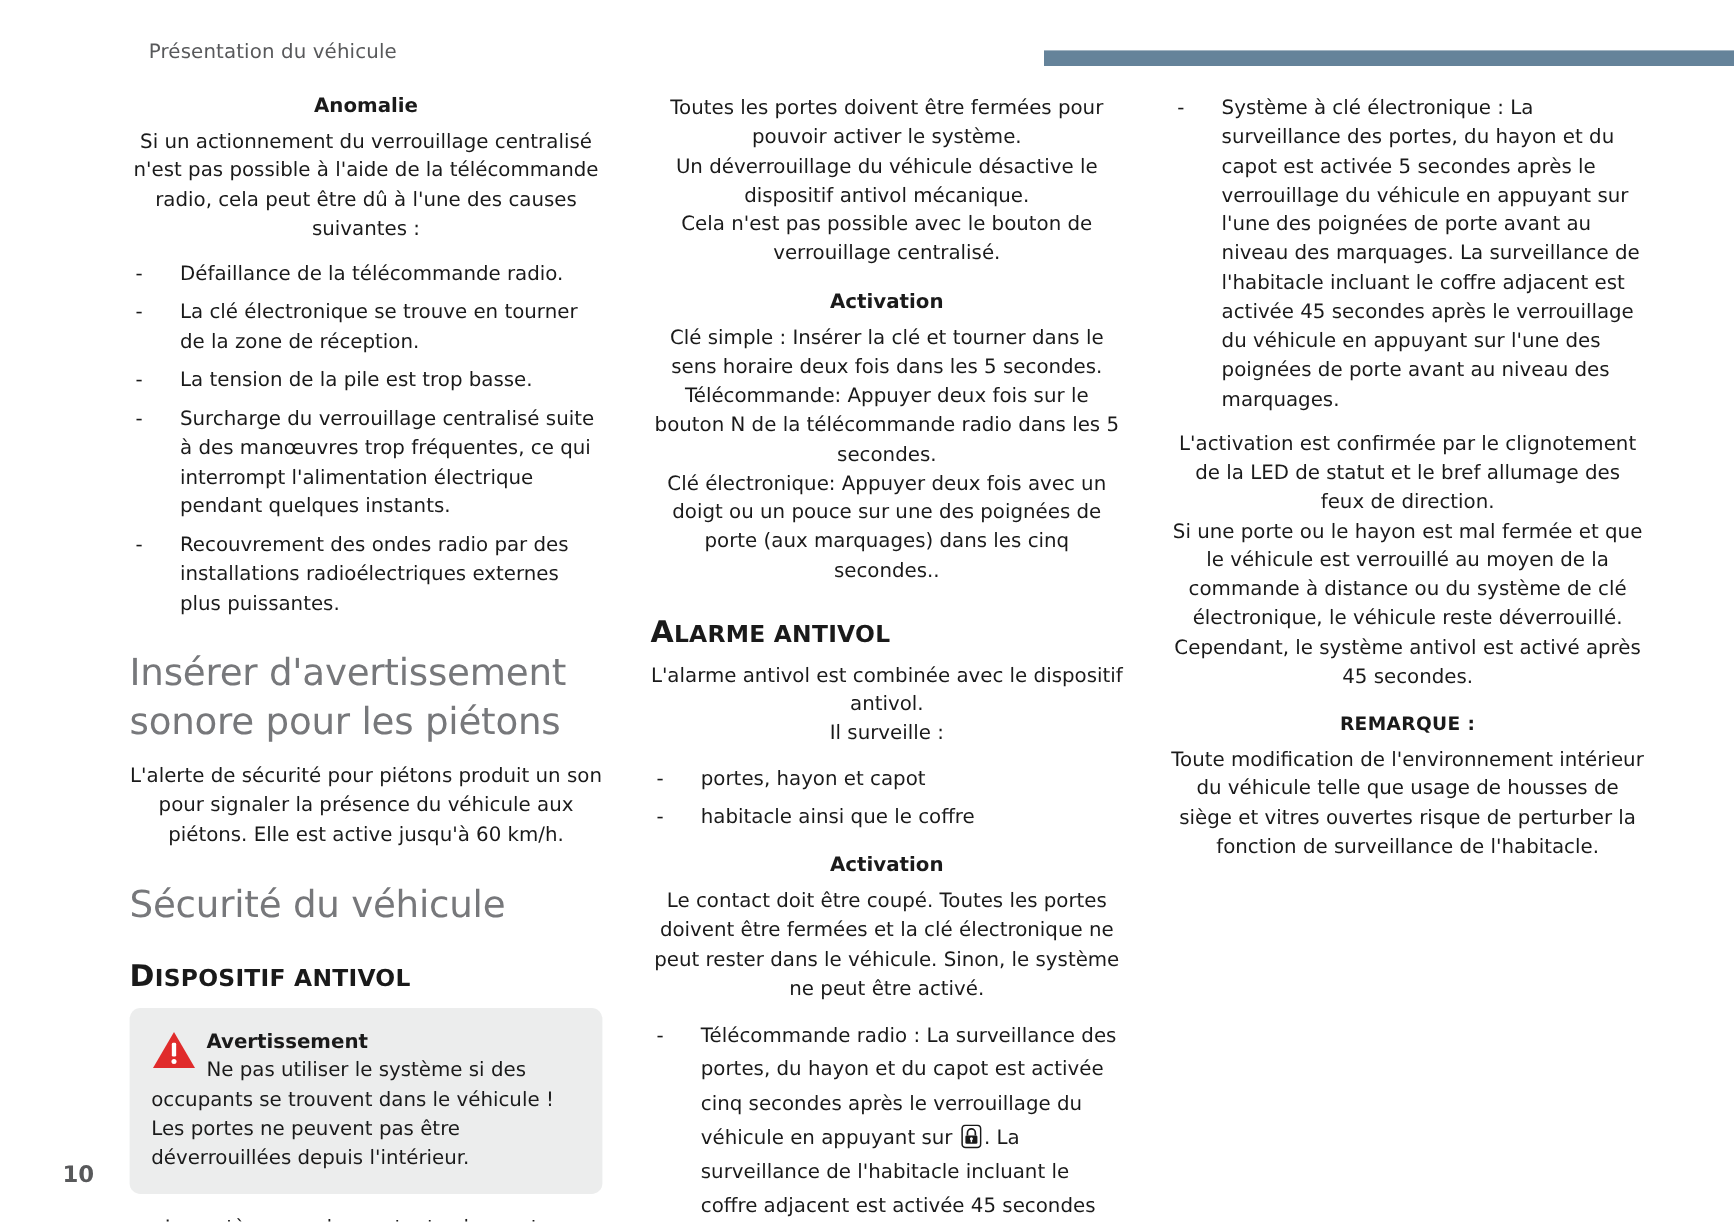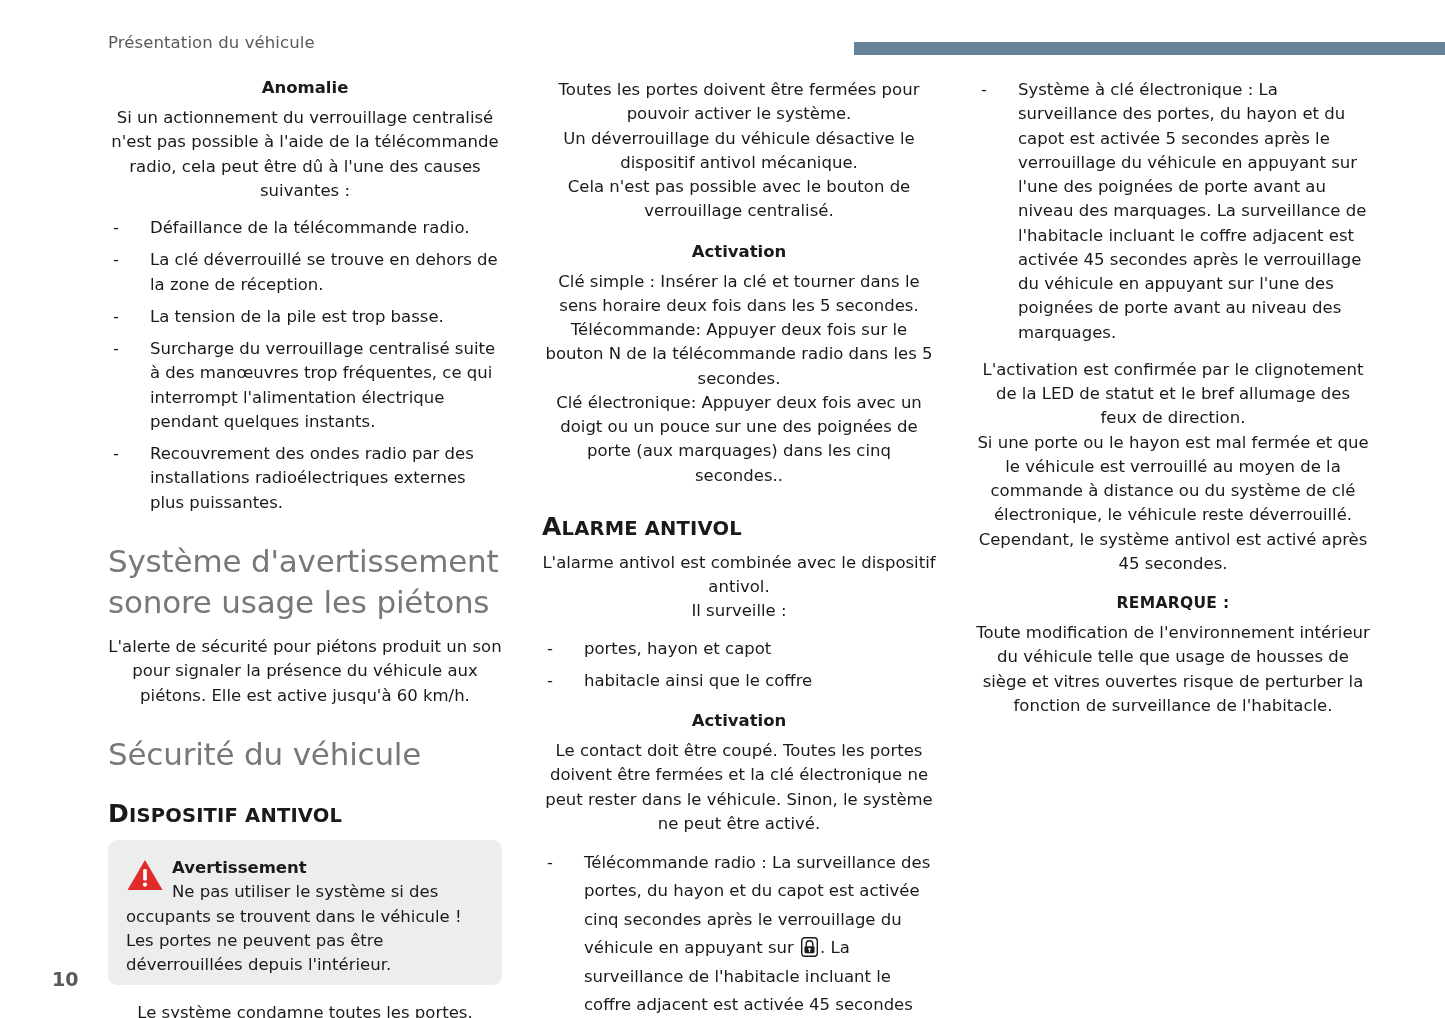--- a/index.html
+++ b/index.html
@@ -13,21 +13,21 @@
     font-family: "DejaVu Sans", "Liberation Sans", sans-serif;
     color: #1a1a1a;
     position: relative;
     overflow: hidden;
   }
 
   
   .page-header {
     position: absolute;
     top: 0;
-    left: 0;
+    left: 16px;
     width: 1200px;
     height: 72px;
   }
   .header-title {
     position: absolute;
     left: 108px;
     top: 33px;
     font-size: 16.5px;
     color: #58595b;
     letter-spacing: 0.1px;
@@ -119,21 +119,21 @@
     left: 5px;
     top: 0;
     font-size: 16.5px;
     line-height: 1.47;
   }
 
   
   .warning-box {
     background: #eceded;
     border-radius: 9px;
-    padding: 16px 18px 8px 18px;
+    padding: 16px 18px 18px 18px;
     margin: 12px 0 16px 0;
     position: relative;
   }
   .warning-inner {
     font-size: 16.5px;
     line-height: 1.47;
     color: #1a1a1a;
   }
   .warn-icon {
     float: left;
@@ -175,27 +175,27 @@
 <div class="columns">
 
   <div class="col">
 
     <div class="h3" style="margin-top:0;">Anomalie</div>
 
     <p class="body">Si un actionnement du verrouillage centralisé n'est pas possible à l'aide de la télécommande radio, cela peut être dû à l'une des causes suivantes :</p>
 
     <ul class="dash">
       <li><span class="dash-mark">-</span><span>Défaillance de la télécommande radio.</span></li>
-      <li><span class="dash-mark">-</span><span>La clé déverrouillé se trouve en dehors de la zone de réception.</span></li>
+      <li><span class="dash-mark">-</span><span>La clé électronique se trouve en tourner de la zone de réception.</span></li>
       <li><span class="dash-mark">-</span><span>La tension de la pile est trop basse.</span></li>
       <li><span class="dash-mark">-</span><span>Surcharge du verrouillage centralisé suite à des manœuvres trop fréquentes, ce qui interrompt l'alimentation électrique pendant quelques instants.</span></li>
       <li><span class="dash-mark">-</span><span>Recouvrement des ondes radio par des installations radioélectriques externes plus puissantes.</span></li>
     </ul>
 
-    <div class="h1">Système d'avertissement sonore usage les piétons</div>
+    <div class="h1">Insérer d'avertissement sonore pour les piétons</div>
 
     <p class="body">L'alerte de sécurité pour piétons produit un son pour signaler la présence du véhicule aux piétons. Elle est active jusqu'à 60 km/h.</p>
 
     <div class="h1">Sécurité du véhicule</div>
 
     <div class="h2"><span class="sc-first">D</span><span class="sc-rest">ISPOSITIF ANTIVOL</span></div>
 
     <div class="warning-box">
       <div class="warning-inner">
         <svg class="warn-icon" viewBox="0 0 38 34">

